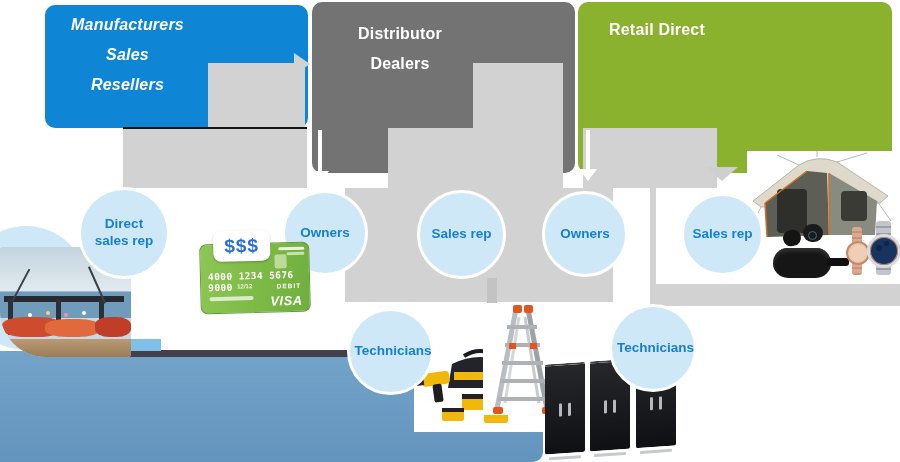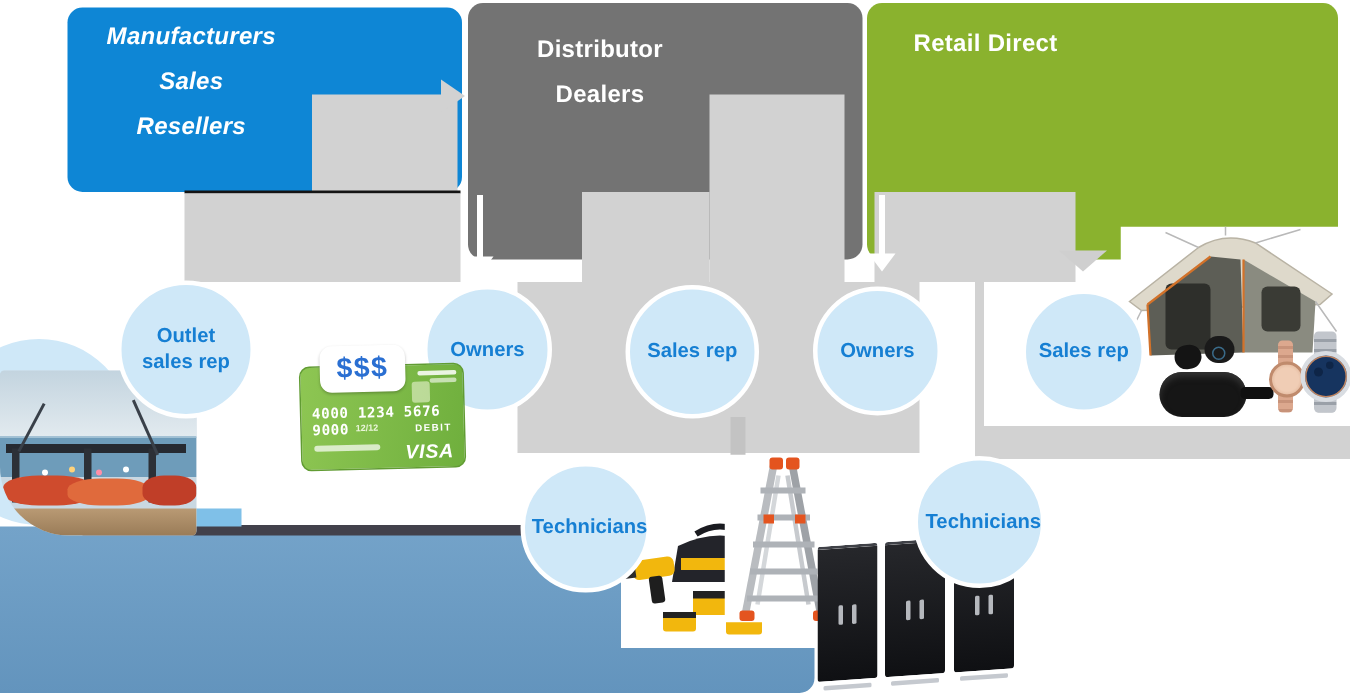--- a/index.html
+++ b/index.html
@@ -111,21 +111,21 @@
     <div class="abs" style="left:45px;top:72px;width:55px;height:18px;border-radius:40%;background:#e06a3c;"></div>
     <div class="abs" style="left:95px;top:70px;width:36px;height:20px;border-radius:40%;background:#c03e28;"></div>
     <div class="abs" style="left:28px;top:66px;width:4px;height:4px;border-radius:50%;background:#fff;"></div>
     <div class="abs" style="left:46px;top:64px;width:4px;height:4px;border-radius:50%;background:#ffd27a;"></div>
     <div class="abs" style="left:64px;top:66px;width:4px;height:4px;border-radius:50%;background:#ff8fa8;"></div>
     <div class="abs" style="left:82px;top:64px;width:4px;height:4px;border-radius:50%;background:#ffffff;"></div>
     <div class="abs" style="left:0;bottom:0;width:131px;height:18px;background:linear-gradient(180deg,#b99a74,#9a7c58);"></div>
   </div>
 
   <div class="abs role-circle" style="left:78px;top:187px;width:92px;height:92px;">
-      <span>Outlet sales rep</span>
+      <span>Direct sales rep</span>
     </div>
   <div class="abs role-circle" style="left:282px;top:190px;width:86px;height:86px;">
       <span>Owners</span>
     </div>
   <div class="abs role-circle" style="left:417px;top:190px;width:89px;height:89px;">
       <span>Sales rep</span>
     </div>
   <div class="abs role-circle" style="left:542px;top:191px;width:86px;height:86px;">
       <span>Owners</span>
     </div>

